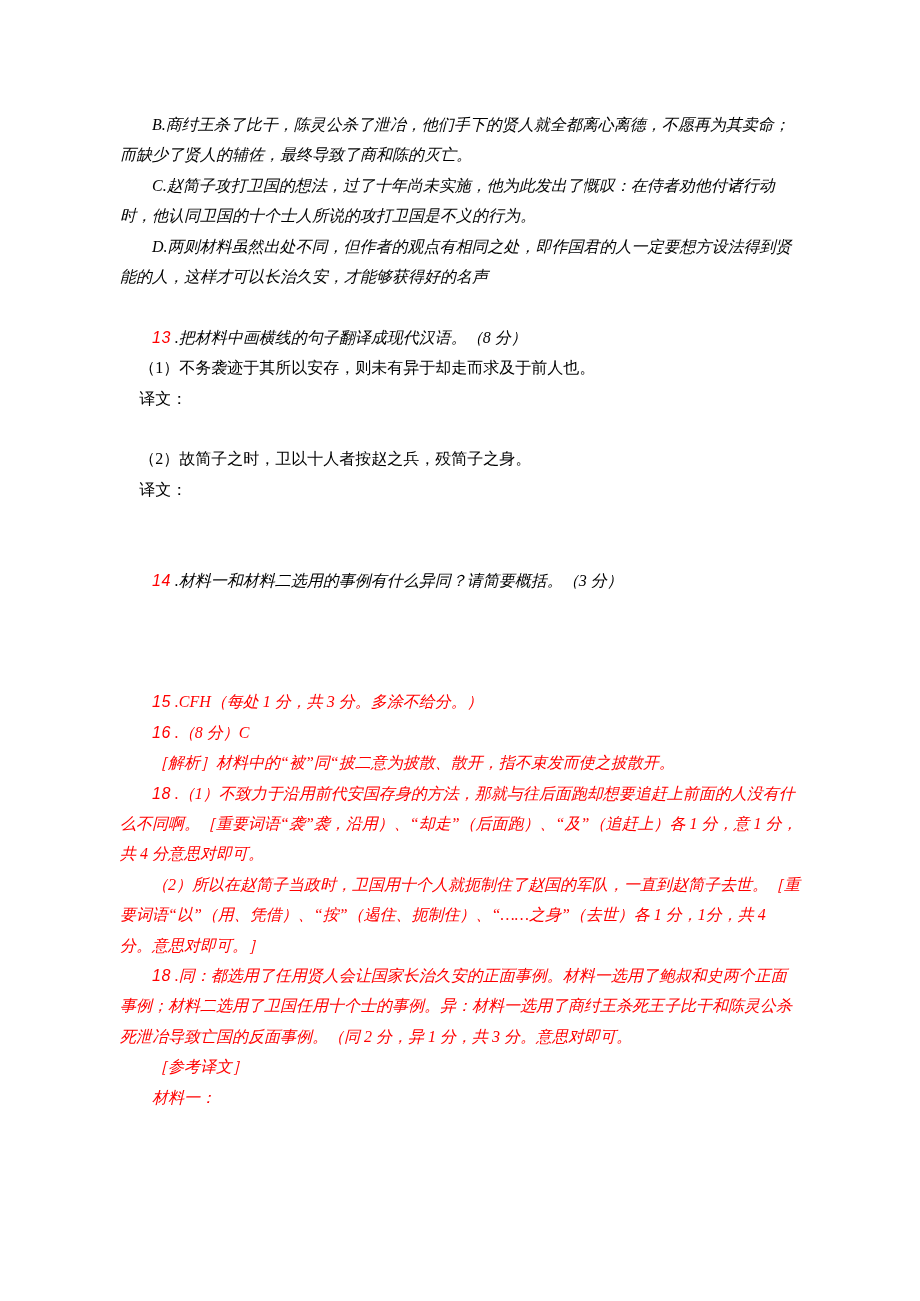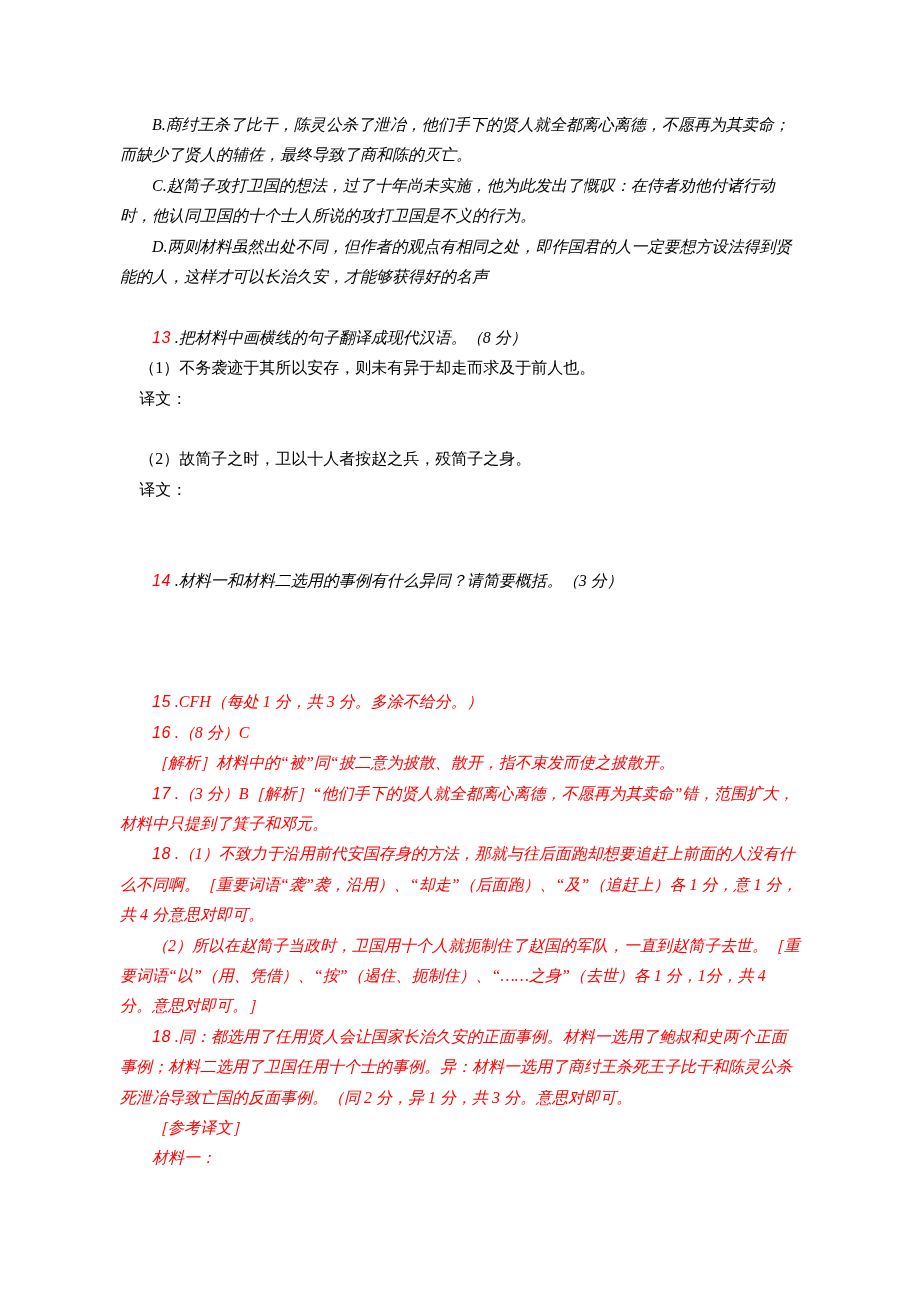--- a/index.html
+++ b/index.html
@@ -79,23 +79,20 @@
 
   <p class="para red">
     <span class="num">15</span><span> .CFH（每处 1 分，共 3 分。多涂不给分。）</span>
   </p>
 
   <p class="para red">
     <span class="num">16</span><span> .（8 分）C</span>
   </p>
   <p class="para red">［解析］材料中的“被”同“披二意为披散、散开，指不束发而使之披散开。</p>
 
-  <p class="para red">
-    <span class="num">17</span><span> .（3 分）B［解析］“他们手下的贤人就全都离心离德，不愿再为其卖命”错，范围扩大，材料中只提到了箕子和邓元。</span>
-  </p>
 
   <p class="para red">
     <span class="num">18</span><span> .（1）不致力于沿用前代安国存身的方法，那就与往后面跑却想要追赶上前面的人没有什么不同啊。［重要词语“袭”袭，沿用）、“却走”（后面跑）、“及”（追赶上）各 1 分，意 1 分，共 4 分意思对即可。</span>
   </p>
   <p class="para red">（2）所以在赵简子当政时，卫国用十个人就扼制住了赵国的军队，一直到赵简子去世。［重要词语“以”（用、凭借）、“按”（遏住、扼制住）、“……之身”（去世）各 1 分，1分，共 4 分。意思对即可。］</p>
 
   <p class="para red">
     <span class="num">18</span><span> .同：都选用了任用贤人会让国家长治久安的正面事例。材料一选用了鲍叔和史两个正面事例；材料二选用了卫国任用十个士的事例。异：材料一选用了商纣王杀死王子比干和陈灵公杀死泄冶导致亡国的反面事例。（同 2 分，异 1 分，共 3 分。意思对即可。</span>
   </p>
 

